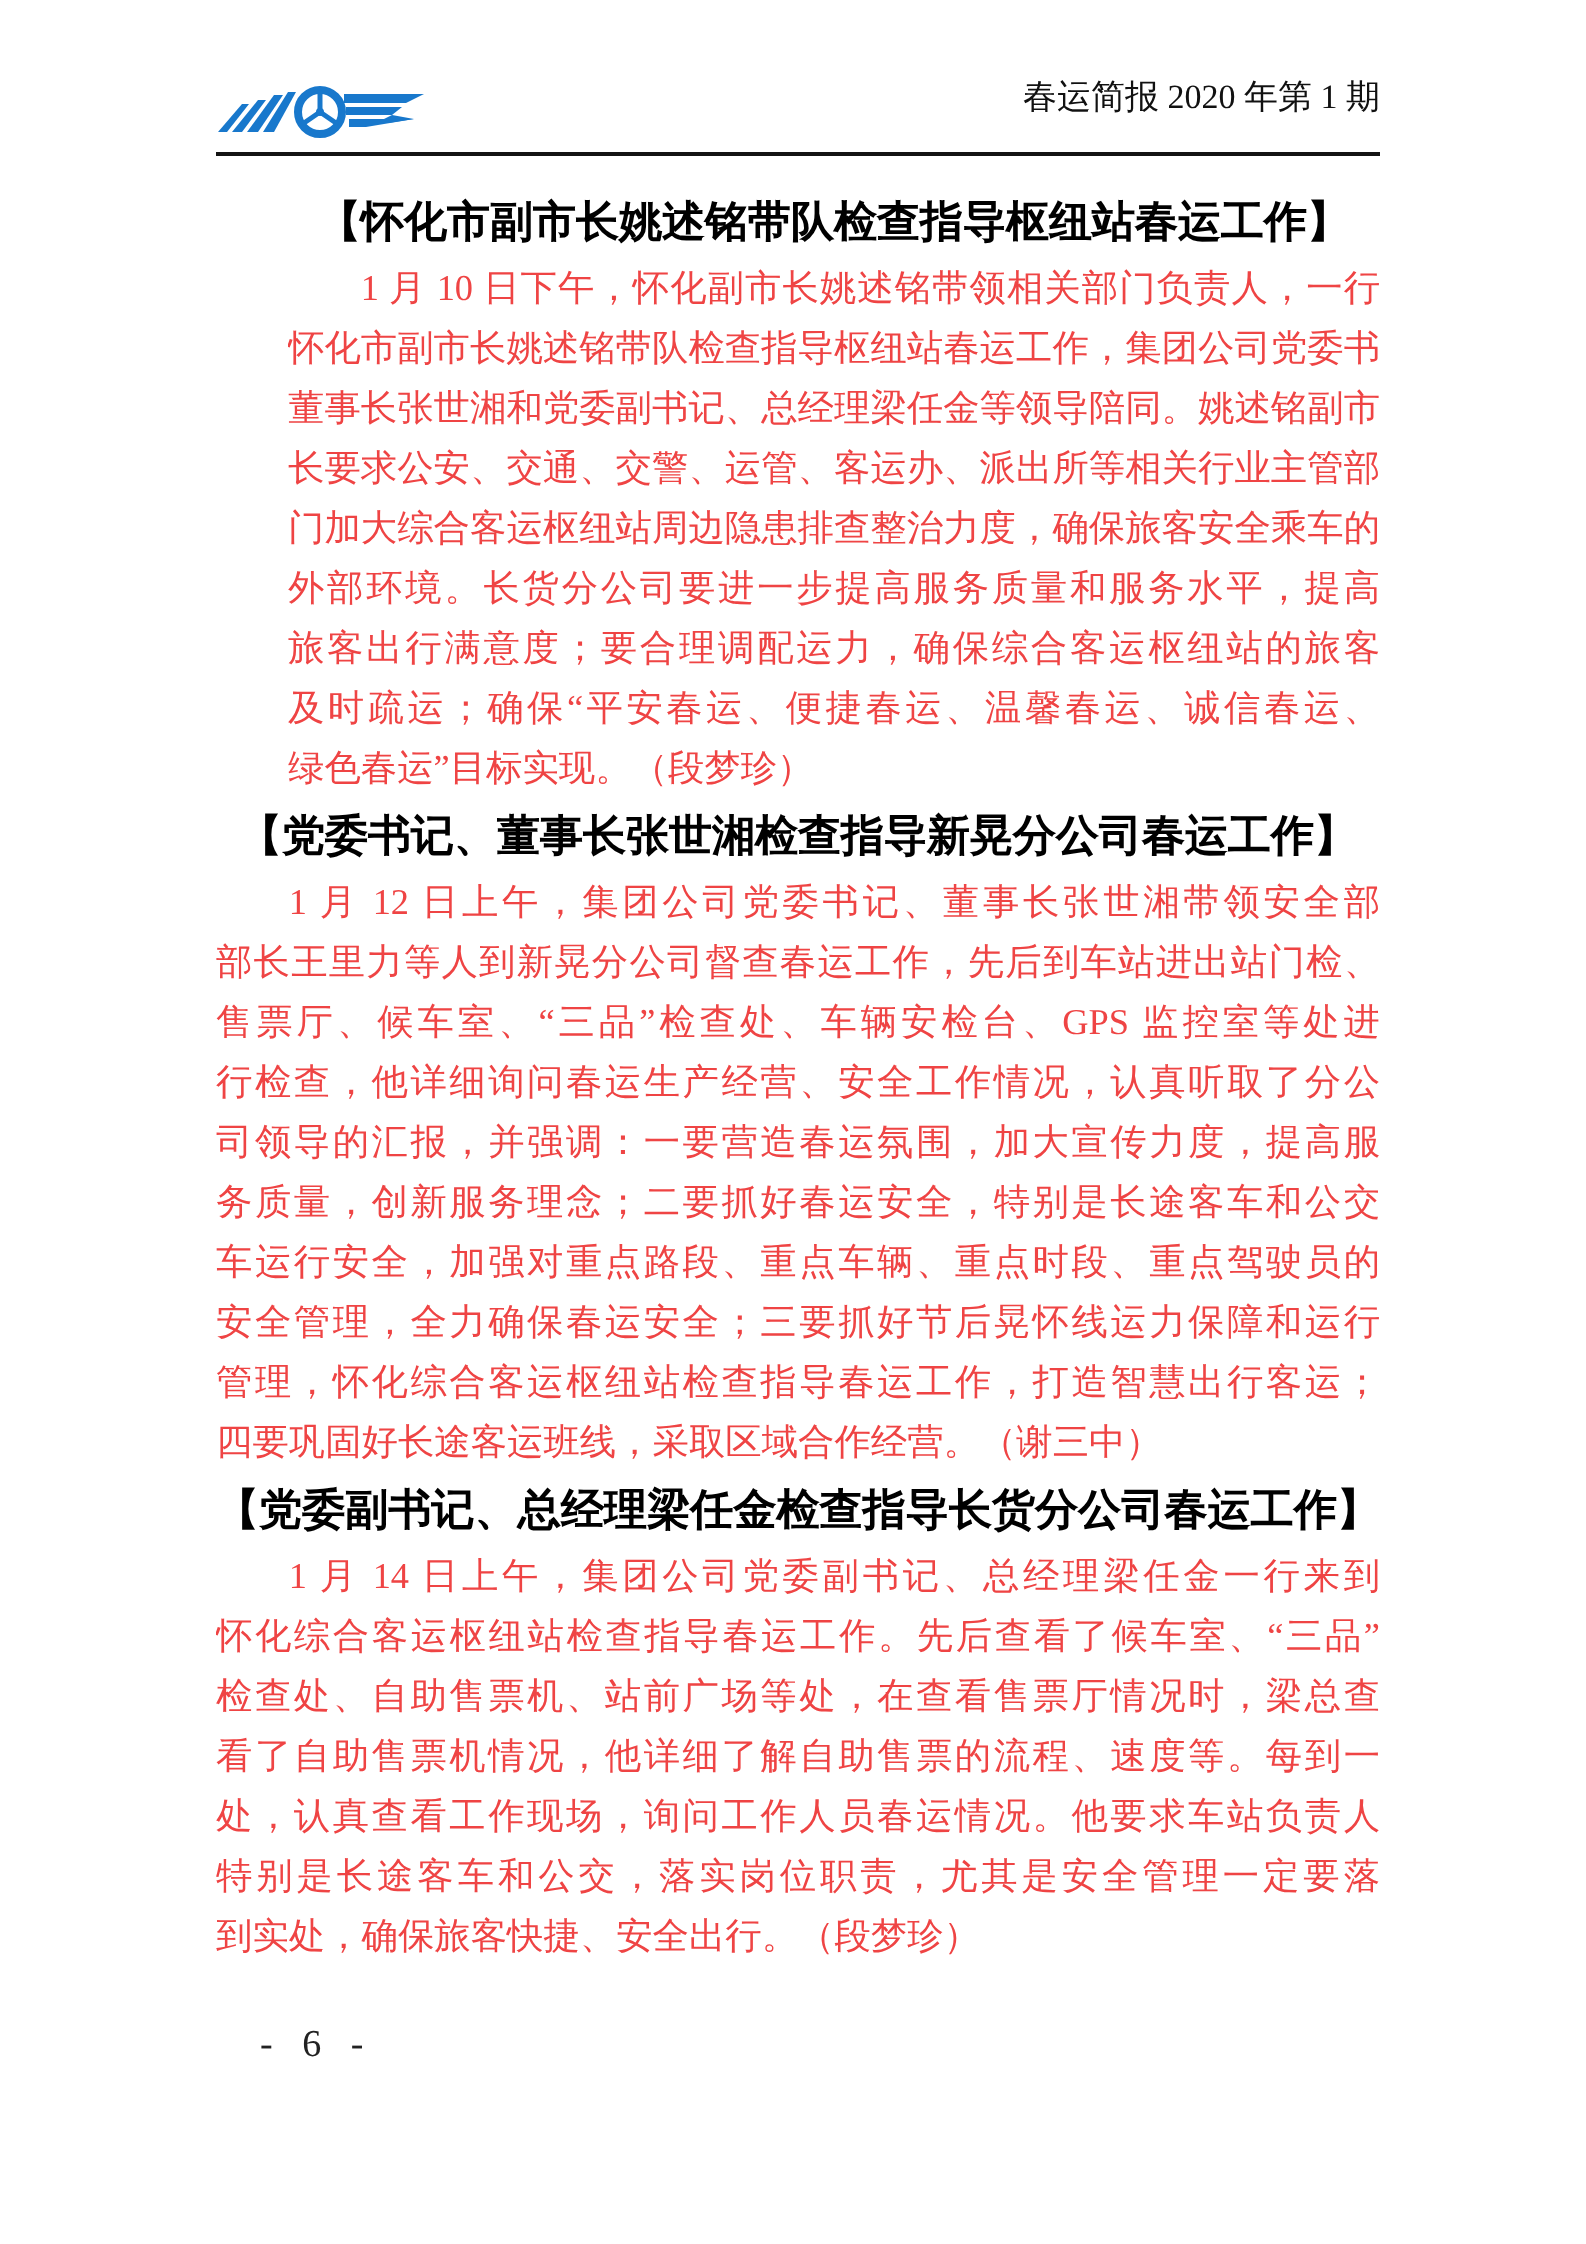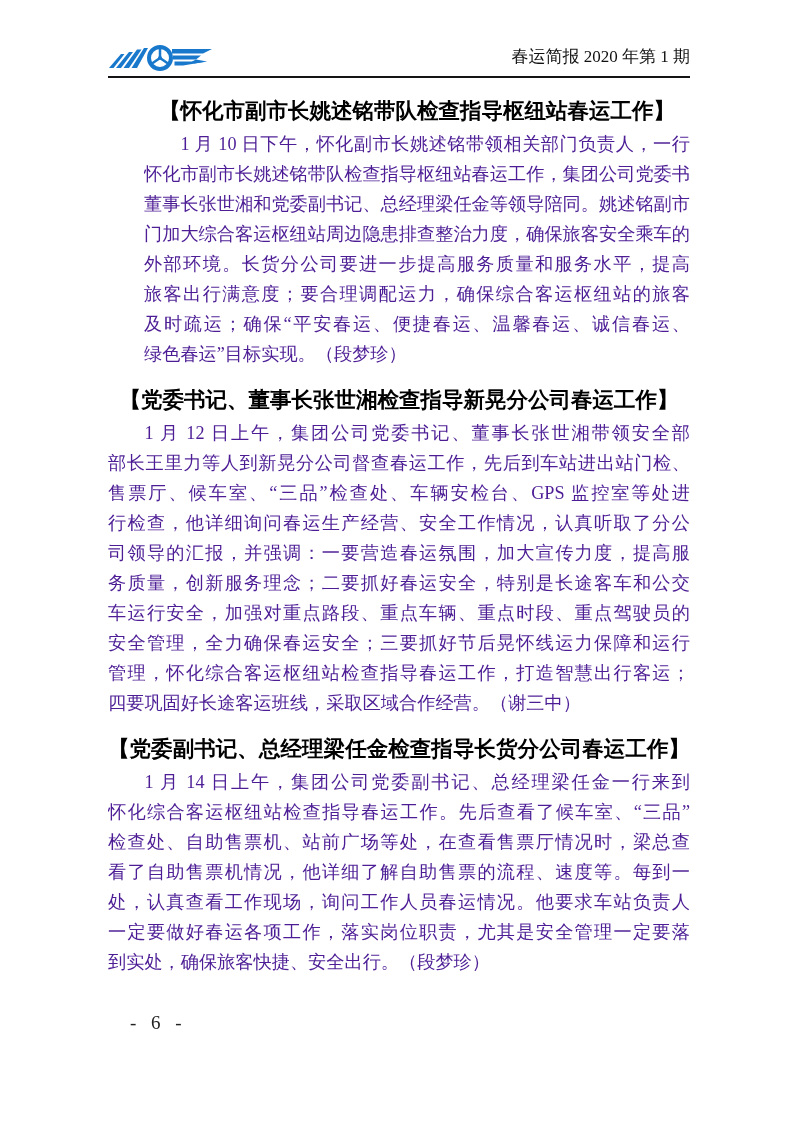--- a/index.html
+++ b/index.html
@@ -11,34 +11,34 @@
     background: #ffffff;
     box-sizing: border-box;
     padding: 40px 103px 0 108px;
     font-family: "Liberation Serif", "DejaVu Serif", serif;
     color: #1c1c1c;
     overflow: hidden;
   }
   .hdr {
     display: flex;
     justify-content: space-between;
-    align-items: center;
+    align-items: flex-start;
     border-bottom: 2px solid #141414;
     padding-bottom: 2px;
     height: 34px;
   }
   .logo-wrap { height: 31px; display: flex; align-items: flex-end; }
   .bulletin-title {
     font-size: 17px;
     line-height: 1.1;
     color: #111;
     white-space: nowrap;
   }
   main { display: block; }
-  section { margin-top: 15px; }
+  section { margin-top: 3px; }
   section:first-child { margin-top: 17px; margin-left: 36px; }
   .headline {
     font-family: "Liberation Sans", "DejaVu Sans", sans-serif;
     font-weight: 700;
     font-size: 21.5px;
     line-height: 33px;
     height: 33px;
     margin: 0 0 1px 0;
     color: #000;
     text-align: center;
@@ -46,21 +46,21 @@
     overflow: hidden;
   }
   .headline.hl-fill { text-align: justify; text-align-last: justify; white-space: normal; }
   .bodyline {
     font-size: 18.2px;
     line-height: 30px;
     height: 30px;
     overflow: hidden;
     text-align: justify;
     text-align-last: justify;
-    color: #4c1d95;
+    color: #ef4444;
   }
   .bodyline.first { text-indent: 2em; }
   .bodyline.last { text-align-last: left; }
   .pageno {
     position: absolute;
     left: 130px;
     top: 1012px;
     font-size: 19px;
     letter-spacing: 5px;
     color: #222;
@@ -98,20 +98,21 @@
     </div>
     <div class="bulletin-title">春运简报 2020 年第 1 期</div>
   </header>
 
   <main>
       <section>
         <h2 class="headline">【怀化市副市长姚述铭带队检查指导枢纽站春运工作】</h2>
         <div class="bodyline first">1 月 10 日下午，怀化副市长姚述铭带领相关部门负责人，一行</div>
         <div class="bodyline">怀化市副市长姚述铭带队检查指导枢纽站春运工作，集团公司党委书记、</div>
         <div class="bodyline">董事长张世湘和党委副书记、总经理梁任金等领导陪同。姚述铭副市</div>
+        <div class="bodyline">长要求公安、交通、交警、运管、客运办、派出所等相关行业主管部</div>
         <div class="bodyline">门加大综合客运枢纽站周边隐患排查整治力度，确保旅客安全乘车的</div>
         <div class="bodyline">外部环境。长货分公司要进一步提高服务质量和服务水平，提高</div>
         <div class="bodyline">旅客出行满意度；要合理调配运力，确保综合客运枢纽站的旅客</div>
         <div class="bodyline">及时疏运；确保“平安春运、便捷春运、温馨春运、诚信春运、</div>
         <div class="bodyline last">绿色春运”目标实现。（段梦珍）</div>
       </section>
       <section>
         <h2 class="headline">【党委书记、董事长张世湘检查指导新晃分公司春运工作】</h2>
         <div class="bodyline first">1 月 12 日上午，集团公司党委书记、董事长张世湘带领安全部</div>
         <div class="bodyline">部长王里力等人到新晃分公司督查春运工作，先后到车站进出站门检、</div>
@@ -124,19 +125,19 @@
         <div class="bodyline">管理，怀化综合客运枢纽站检查指导春运工作，打造智慧出行客运；</div>
         <div class="bodyline last">四要巩固好长途客运班线，采取区域合作经营。（谢三中）</div>
       </section>
       <section>
         <h2 class="headline hl-fill">【党委副书记、总经理梁任金检查指导长货分公司春运工作】</h2>
         <div class="bodyline first">1 月 14 日上午，集团公司党委副书记、总经理梁任金一行来到</div>
         <div class="bodyline">怀化综合客运枢纽站检查指导春运工作。先后查看了候车室、“三品”</div>
         <div class="bodyline">检查处、自助售票机、站前广场等处，在查看售票厅情况时，梁总查</div>
         <div class="bodyline">看了自助售票机情况，他详细了解自助售票的流程、速度等。每到一</div>
         <div class="bodyline">处，认真查看工作现场，询问工作人员春运情况。他要求车站负责人</div>
-        <div class="bodyline">一定要做好春运各项工作，落实岗位职责，尤其是安全管理一定要落</div>
+        <div class="bodyline">特别是长途客车和公交，落实岗位职责，尤其是安全管理一定要落</div>
         <div class="bodyline last">到实处，确保旅客快捷、安全出行。（段梦珍）</div>
       </section>
     </main>
 
   <div class="pageno">- 6 -</div>
 </div>
 
 </body></html>

